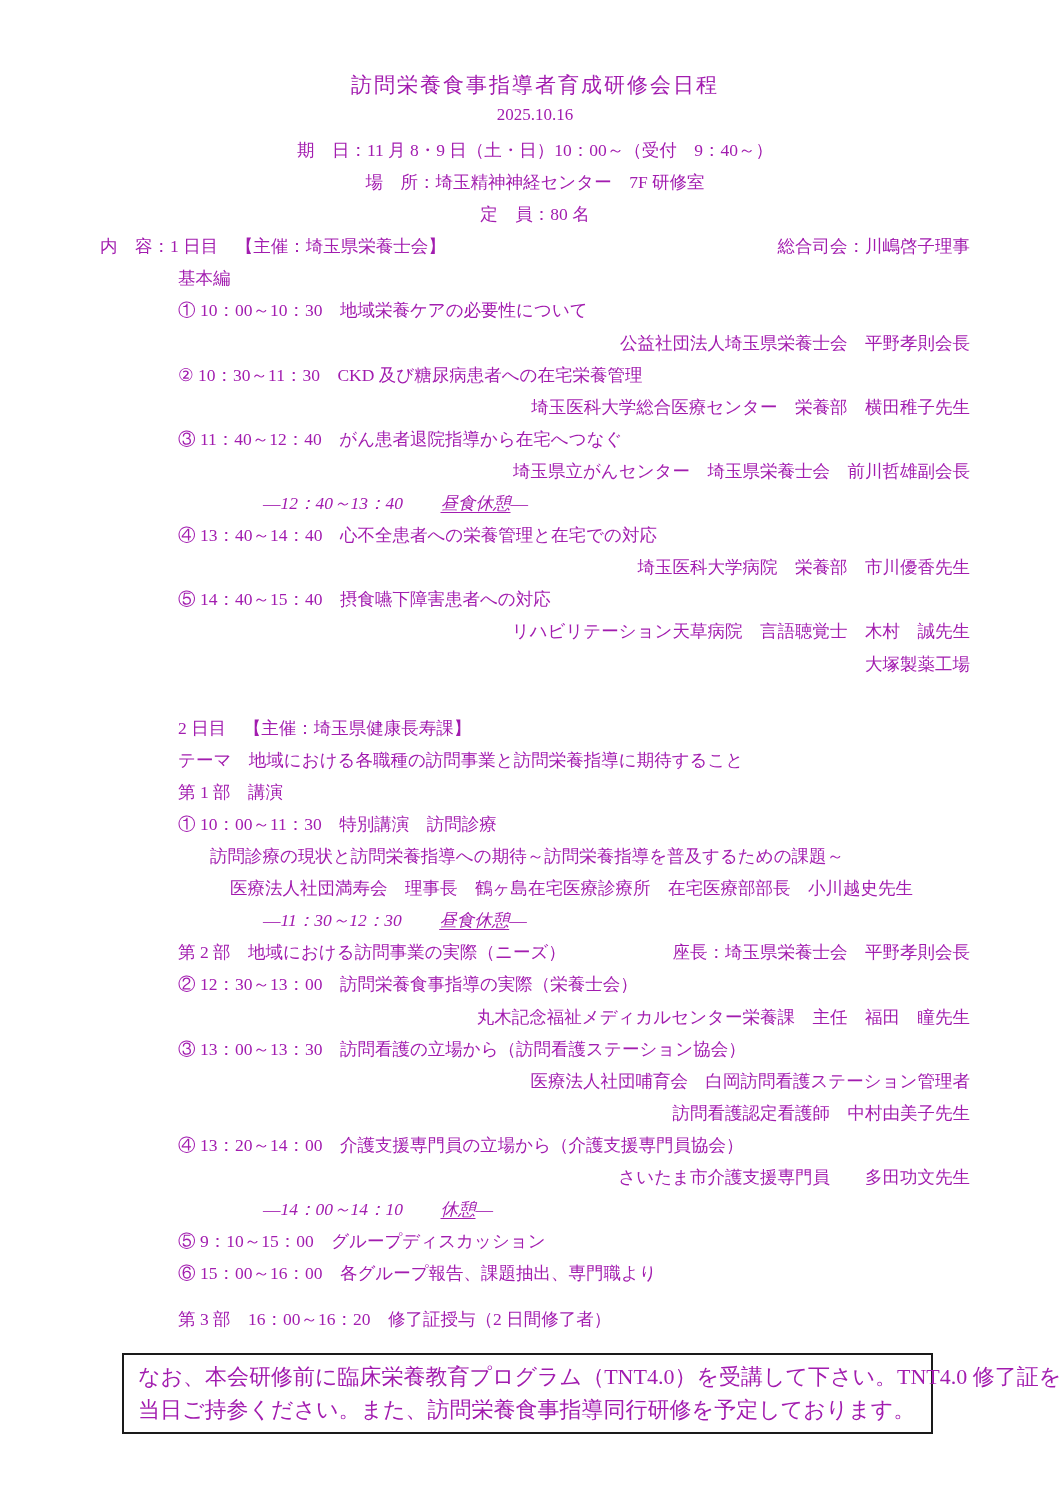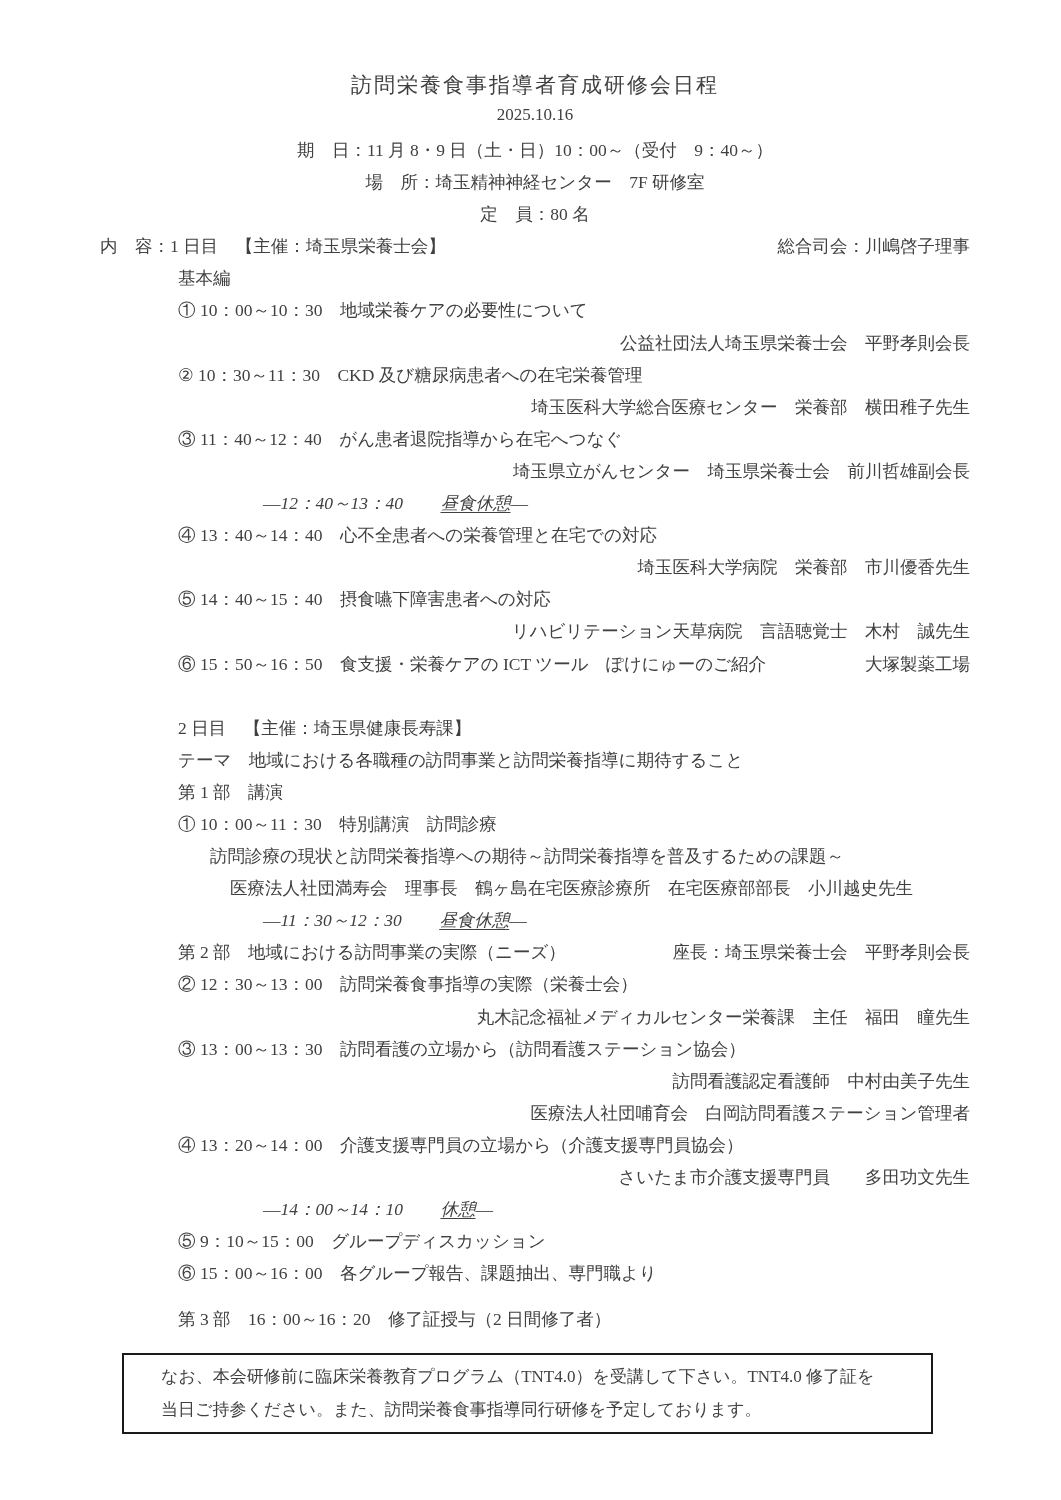--- a/index.html
+++ b/index.html
@@ -5,21 +5,21 @@
   html, body {
     margin: 0;
     padding: 0;
     background: #ffffff;
   }
   .page {
     position: relative;
     width: 1061px;
     height: 1500px;
     background: #ffffff;
-    color: #404040;
+    color: #a21caf;
     font-family: "Liberation Serif", "DejaVu Serif", serif;
     font-size: 17.5px;
     overflow: hidden;
   }
   .content {
     padding: 0 91px 0 100px;
   }
   .title {
     margin-top: 70px;
     height: 30px;
@@ -61,23 +61,22 @@
   }
   .notice-box {
     margin-top: 18px;
     margin-left: 22px;
     width: 779px;
     border: 2px solid #1a1a1a;
     padding: 5px 14px 6px 14px;
   }
   .notice-box .notice-line {
     line-height: 33px;
-    font-size: 17px;
+    font-size: 22px;
     white-space: nowrap;
-    margin-left: 23px;
   }
 </style>
 </head>
 <body>
 
 <div class="page">
   <div class="content">
     <div class="title">訪問栄養食事指導者育成研修会日程</div>
     <div class="date-line">2025.10.16</div>
     <div class="lines">
@@ -124,21 +123,20 @@
         <div class="line indent0">
           <span class="rt">埼玉医科大学病院　栄養部　市川優香先生</span>
         </div>
         <div class="line indent1">
           <span class="lt">⑤ 14：40～15：40　摂食嚥下障害患者への対応</span>
         </div>
         <div class="line indent0">
           <span class="rt">リハビリテーション天草病院　言語聴覚士　木村　誠先生</span>
         </div>
         <div class="line indent1">
-          <span class="lt">⑥ 15：50～16：50　食支援・栄養ケアの ICT ツール　ぽけにゅーのご紹介</span>
           <span class="rt">大塚製薬工場</span>
         </div>
         <div class="spacer" style="height: 32.1px;"></div>
         <div class="line indent1">
           <span class="lt">2 日目　【主催：埼玉県健康長寿課】</span>
         </div>
         <div class="line indent1">
           <span class="lt">テーマ　地域における各職種の訪問事業と訪問栄養指導に期待すること</span>
         </div>
         <div class="line indent1">
@@ -163,24 +161,24 @@
         <div class="line indent1">
           <span class="lt">② 12：30～13：00　訪問栄養食事指導の実際（栄養士会）</span>
         </div>
         <div class="line indent0">
           <span class="rt">丸木記念福祉メディカルセンター栄養課　主任　福田　瞳先生</span>
         </div>
         <div class="line indent1">
           <span class="lt">③ 13：00～13：30　訪問看護の立場から（訪問看護ステーション協会）</span>
         </div>
         <div class="line indent0">
+          <span class="rt">医療法人社団哺育会　白岡訪問看護ステーション管理者</span>
+        </div>
+        <div class="line indent0">
           <span class="rt">訪問看護認定看護師　中村由美子先生</span>
-        </div>
-        <div class="line indent0">
-          <span class="rt">医療法人社団哺育会　白岡訪問看護ステーション管理者</span>
         </div>
         <div class="line indent1">
           <span class="lt">④ 13：20～14：00　介護支援専門員の立場から（介護支援専門員協会）</span>
         </div>
         <div class="line indent0">
           <span class="rt">さいたま市介護支援専門員　　多田功文先生</span>
         </div>
         <div class="line indent4">
           <span class="break-text">―14：00～14：10　<span class="u">休憩</span>―</span>
         </div>

